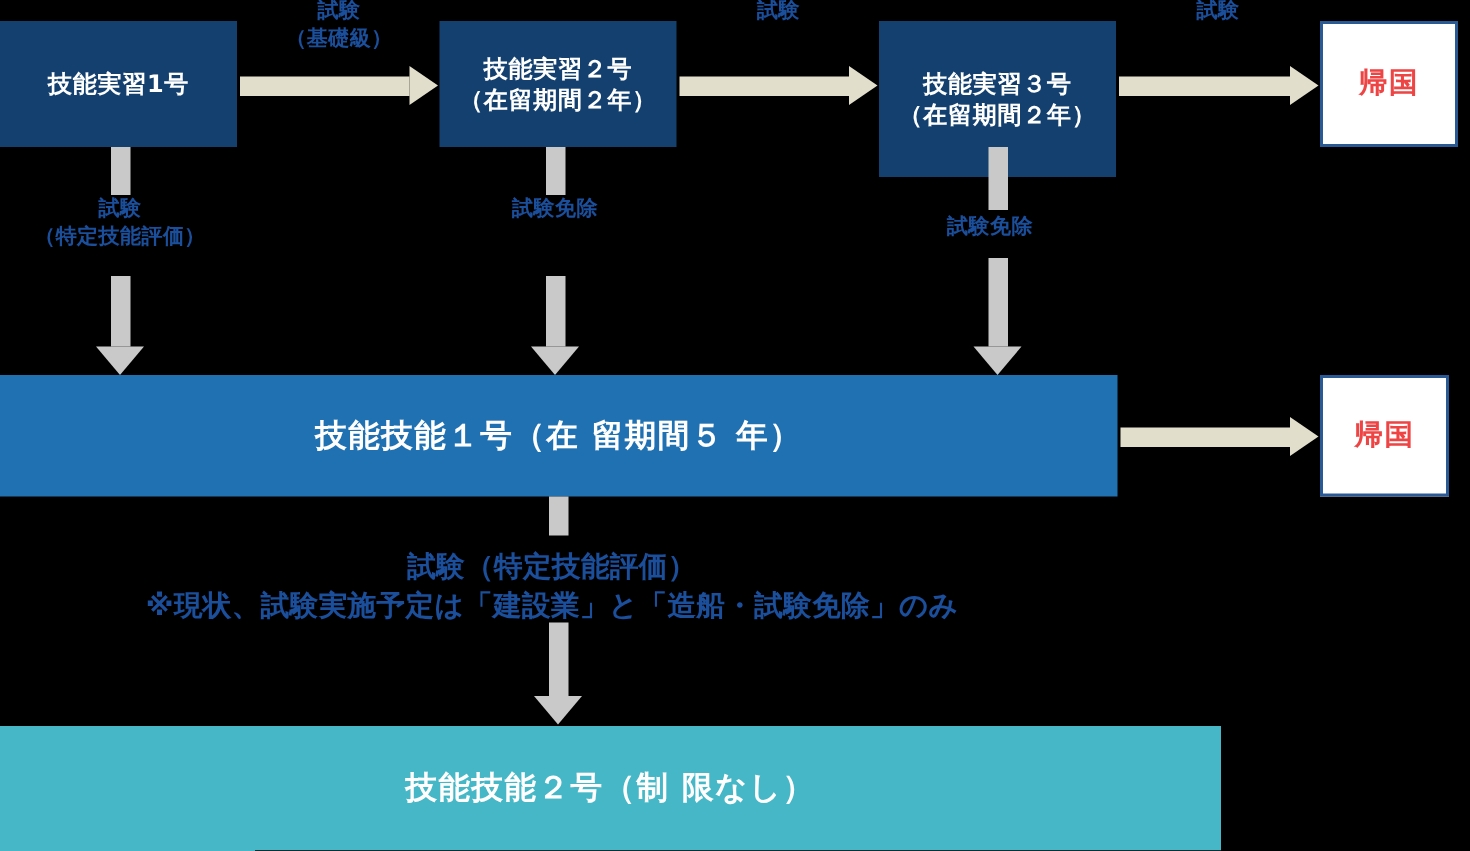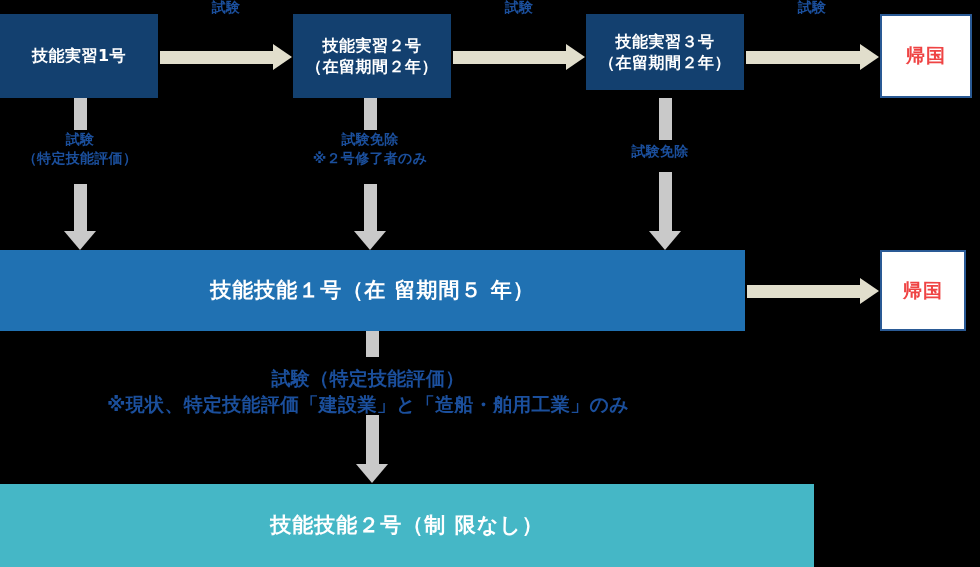--- a/index.html
+++ b/index.html
@@ -119,21 +119,21 @@
 
   <div class="node node-navy" style="left:0px; top:14px; width:158px; height:84px;">
     <span class="l1">技能実習1号</span>
   </div>
 
   <div class="node node-navy" style="left:293px; top:14px; width:158px; height:84px;">
     <span class="l1">技能実習２号</span>
     <span class="l2">（在留期間２年）</span>
   </div>
 
-  <div class="node node-navy" style="left:586px; top:14px; width:158px; height:76px;justify-content:center;">
+  <div class="node node-navy" style="left:586px; top:14px; width:158px; height:104px;justify-content:center;">
     <span class="l1">技能実習３号</span>
     <span class="l2">（在留期間２年）</span>
   </div>
 
   <div class="node node-white" style="left:880px; top:14px; width:92px; height:84px;">
     <span class="l1">帰国</span>
   </div>
 
   <div class="arrow arrow-right" style="left:160px; top:44px; width:132px; height:26px;">
     <div class="shaft"></div>
@@ -145,20 +145,21 @@
     <div class="head"></div>
   </div>
 
   <div class="arrow arrow-right" style="left:746px; top:44px; width:133px; height:26px;">
     <div class="shaft"></div>
     <div class="head"></div>
   </div>
 
   <div class="label" style="left:166px; top:-2px; width:120px;">
     <span class="l1">試験</span>
+    <span class="l2">（基礎級）</span>
   </div>
 
   <div class="label" style="left:459px; top:-2px; width:120px;">
     <span class="l1">試験</span>
   </div>
 
   <div class="label" style="left:752px; top:-2px; width:120px;">
     <span class="l1">試験</span>
   </div>
 
@@ -168,21 +169,20 @@
     <span class="l2">（特定技能評価）</span>
   </div>
   <div class="arrow arrow-down" style="left:64px; top:184px; width:32px; height:66px;">
     <div class="shaft"></div>
     <div class="head"></div>
   </div>
 
   <div class="stub" style="left:364px; top:98px; height:32px;"></div>
   <div class="label" style="left:280px; top:130px; width:180px;">
     <span class="l1">試験免除</span>
-    <span class="l2">※２号修了者のみ</span>
   </div>
   <div class="arrow arrow-down" style="left:354px; top:184px; width:32px; height:66px;">
     <div class="shaft"></div>
     <div class="head"></div>
   </div>
 
   <div class="stub" style="left:659px; top:98px; height:42px;"></div>
   <div class="label" style="left:585px; top:142px; width:150px;">
     <span class="l1">試験免除</span>
   </div>
@@ -200,21 +200,21 @@
     <div class="head"></div>
   </div>
 
   <div class="node node-white" style="left:880px; top:250px; width:86px; height:81px;">
     <span class="l1">帰国</span>
   </div>
 
   <div class="stub" style="left:366px; top:331px; height:26px;"></div>
   <div class="label label-wide" style="left:73px; top:366px; width:590px;">
     <span class="l1">試験（特定技能評価）</span>
-    <span class="l2">※現状、特定技能評価「建設業」と「造船・舶用工業」のみ</span>
+    <span class="l2">※現状、試験実施予定は「建設業」と「造船・試験免除」のみ</span>
   </div>
   <div class="arrow arrow-down" style="left:356px; top:415px; width:32px; height:68px;">
     <div class="shaft"></div>
     <div class="head"></div>
   </div>
 
   <div class="node node-teal" style="left:0px; top:484px; width:814px; height:84px;text-align:right;">
     <span class="l1">技能技能２号（制 限なし）</span>
   </div>
 

